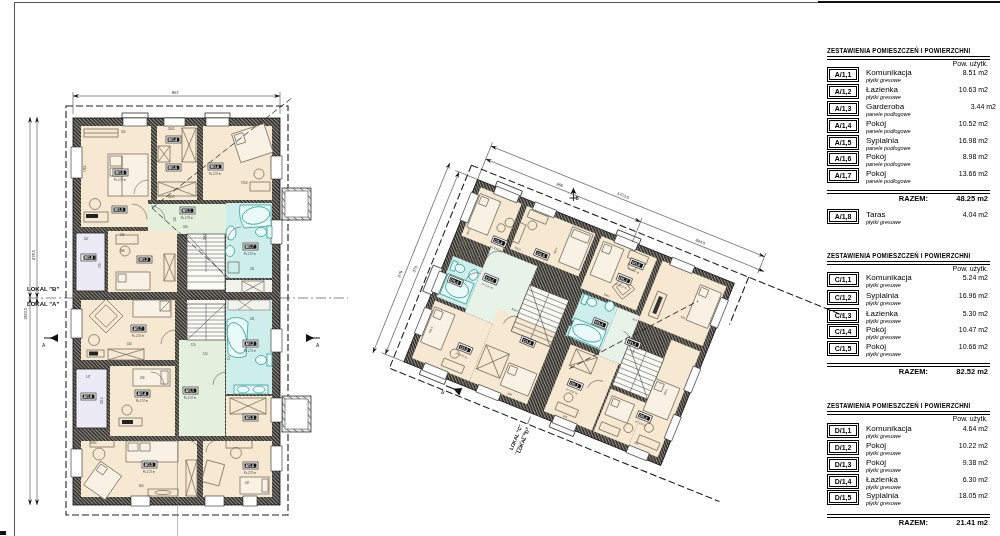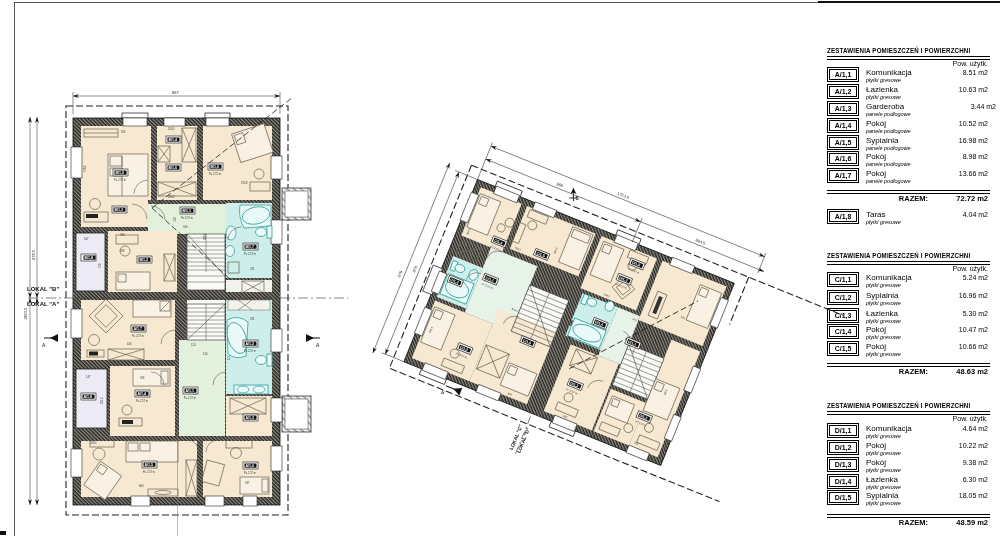--- a/index.html
+++ b/index.html
@@ -65,21 +65,21 @@
         <span class="val">8.98 m2</span>
       </div>
 <div class="row" style="top:123px;">
         <span class="badge">A/1,7</span>
         <span class="nm">Pokój<div class="sub">panele podłogowe</div></span>
         <span class="val">13.66 m2</span>
       </div>
 <div class="razem" style="top:143px;">
         <div class="rl"></div>
         <span class="rz">RAZEM:</span>
-        <span class="rt">72.72 m2</span>
+        <span class="rt">48.25 m2</span>
       </div>
 <div class="row" style="top:164px;">
         <span class="badge">A/1,8</span>
         <span class="nm">Taras<div class="sub">płytki gresowe</div></span>
         <span class="val">4.04 m2</span>
       </div>
 </div>
 
 <div class="tbl" style="top:252px;">
 <div class="title">ZESTAWIENIA POMIESZCZEŃ I POWIERZCHNI</div>
@@ -106,21 +106,21 @@
         <span class="val">10.47 m2</span>
       </div>
 <div class="row" style="top:91px;">
         <span class="badge">C/1,5</span>
         <span class="nm">Pokój<div class="sub">płytki gresowe</div></span>
         <span class="val">10.66 m2</span>
       </div>
 <div class="razem" style="top:111px;">
         <div class="rl"></div>
         <span class="rz">RAZEM:</span>
-        <span class="rt">48.63 m2</span>
+        <span class="rt">82.52 m2</span>
       </div>
 </div>
 
 <div class="tbl" style="top:402px;">
 <div class="title">ZESTAWIENIA POMIESZCZEŃ I POWIERZCHNI</div>
 <div class="rule2"></div>
 <div class="powh">Pow. użytk.</div>
 <div class="row" style="top:23px;">
         <span class="badge">D/1,1</span>
         <span class="nm">Komunikacja<div class="sub">płytki gresowe</div></span>
@@ -142,21 +142,21 @@
         <span class="val">6.30 m2</span>
       </div>
 <div class="row" style="top:90px;">
         <span class="badge">D/1,5</span>
         <span class="nm">Sypialnia<div class="sub">płytki gresowe</div></span>
         <span class="val">18.05 m2</span>
       </div>
 <div class="razem" style="top:112px;">
         <div class="rl"></div>
         <span class="rz">RAZEM:</span>
-        <span class="rt">48.59 m2</span>
+        <span class="rt">21.41 m2</span>
       </div>
 </div>
 
 <svg id="plans" width="1000" height="536" viewBox="0 0 1000 536" style="position:absolute;left:0;top:0;">
 <defs>
 <pattern id="wl" width="2.6" height="2.6" patternUnits="userSpaceOnUse" patternTransform="rotate(45)">
           <rect width="2.6" height="2.6" fill="#93908a"></rect>
           <rect width="2.6" height="1.4" fill="#26241f"></rect>
         </pattern>
 <pattern id="th" width="5" height="5" patternUnits="userSpaceOnUse" patternTransform="rotate(45)">

